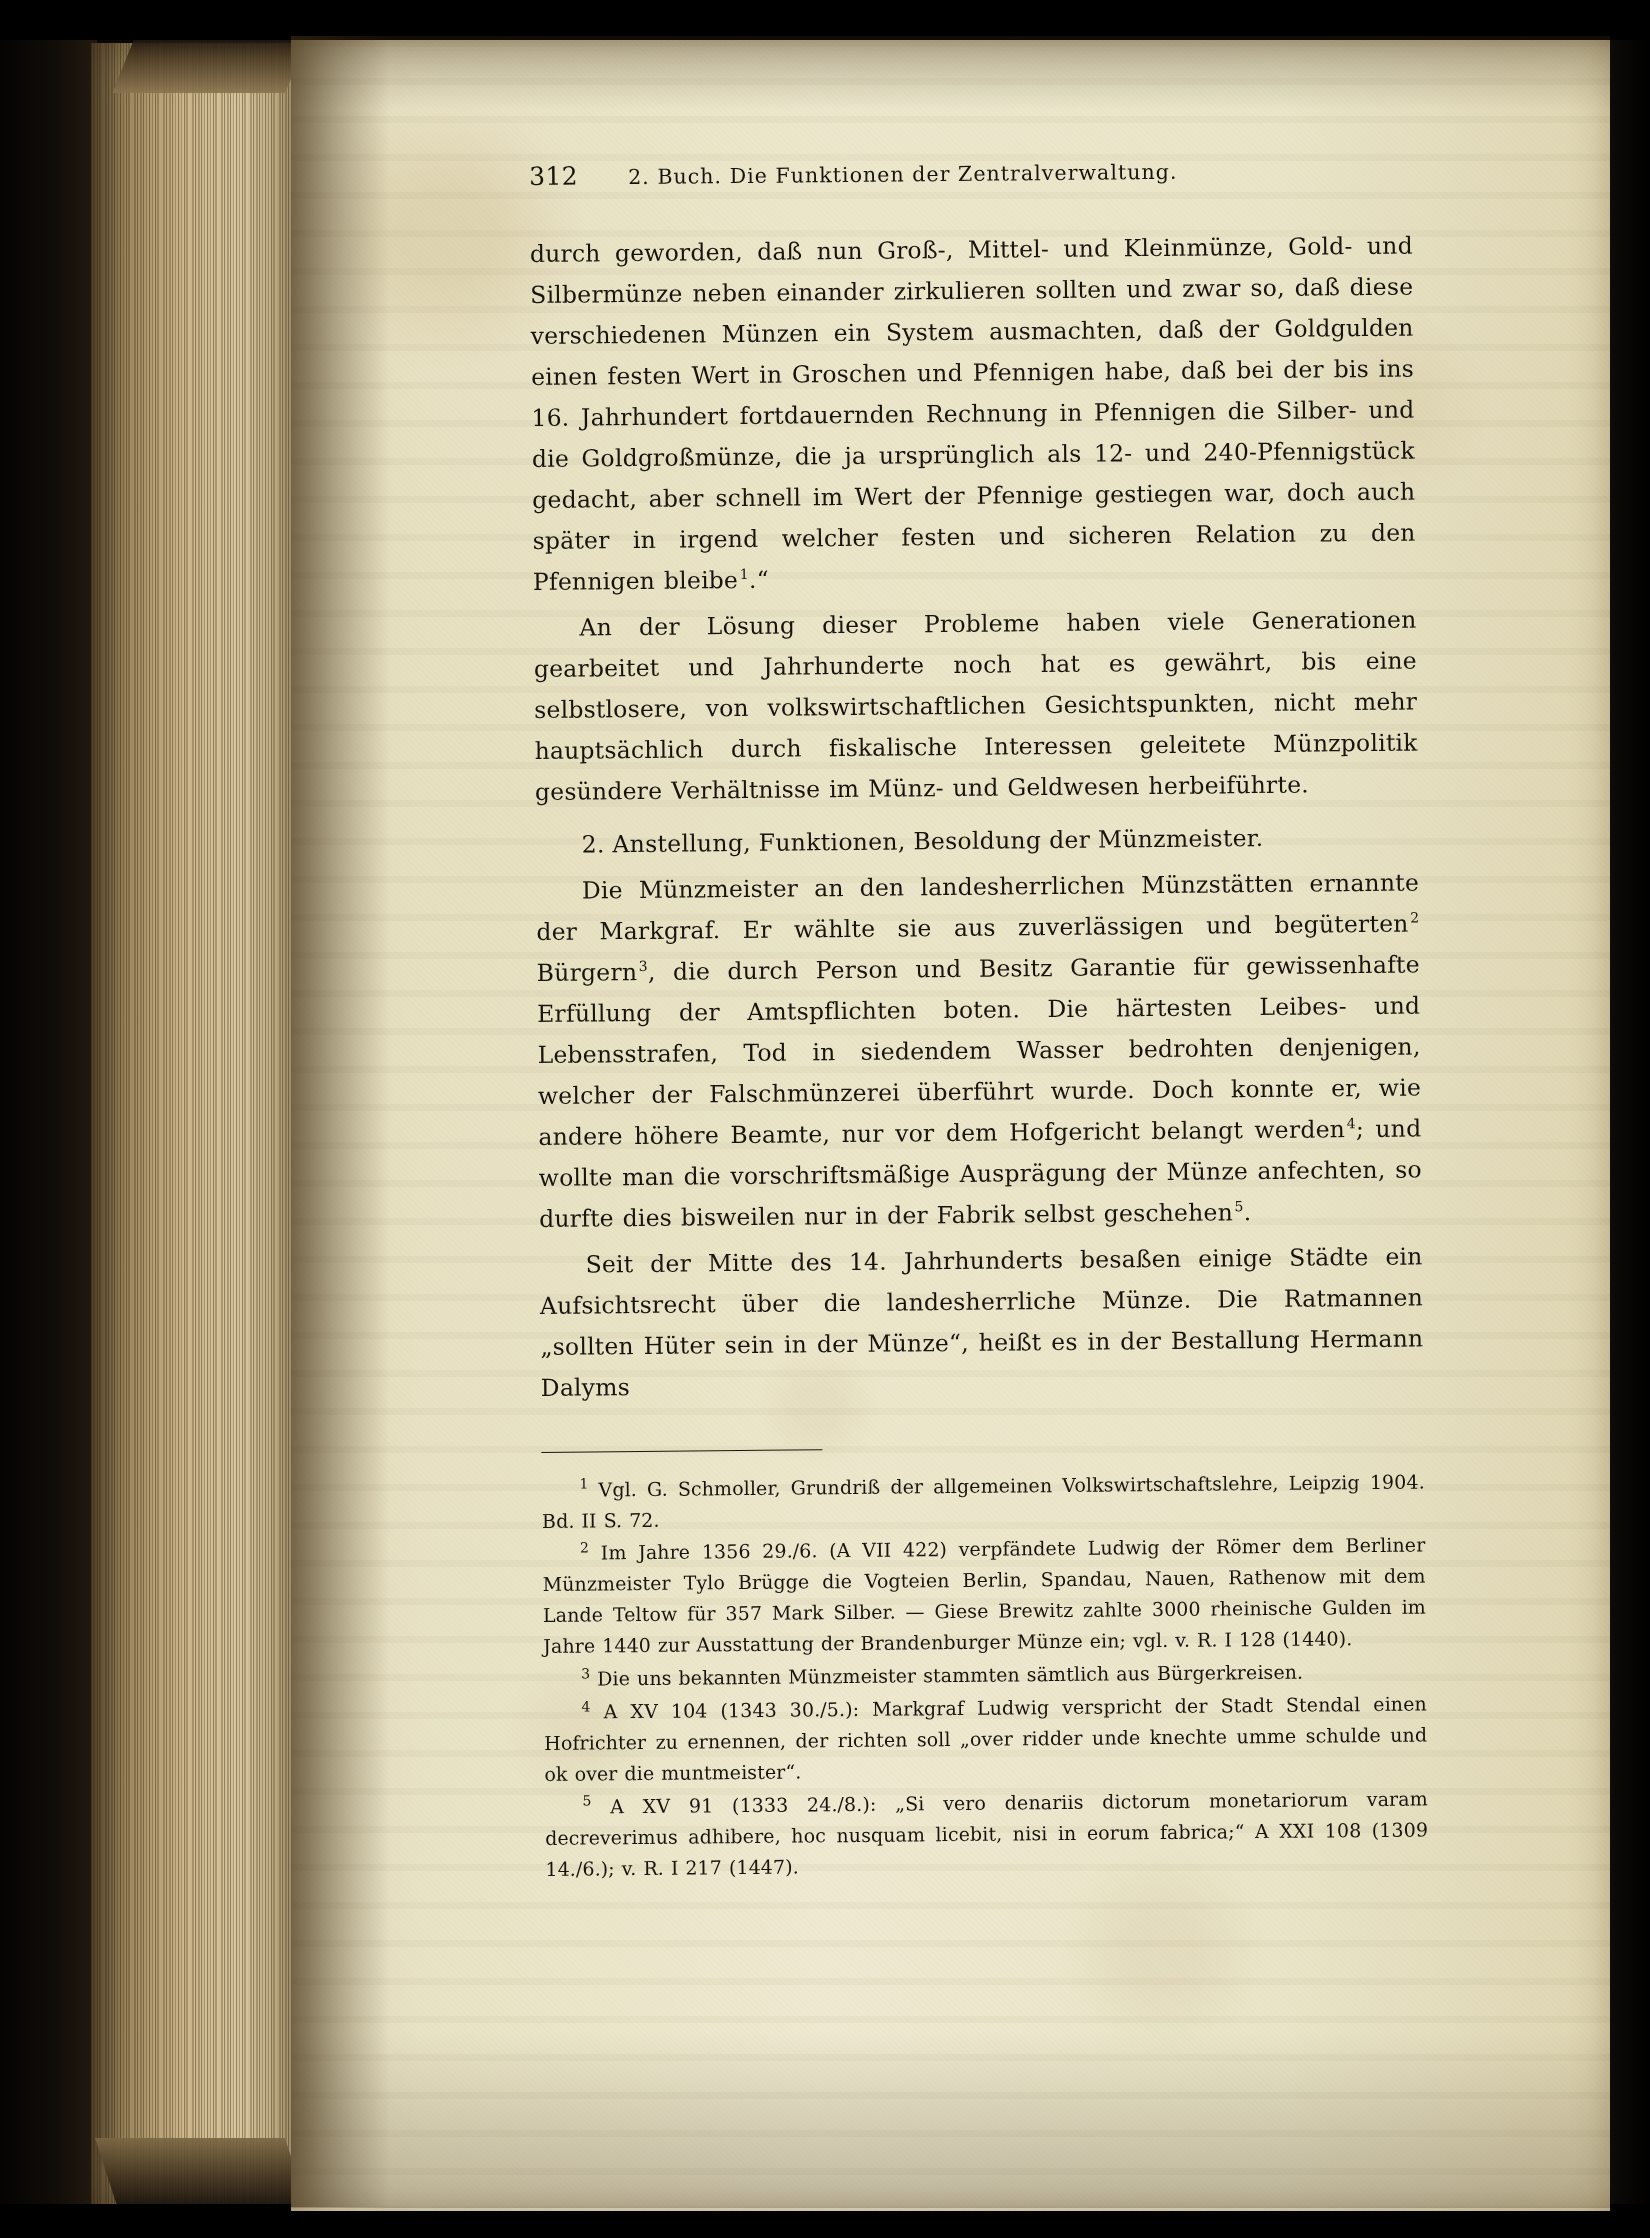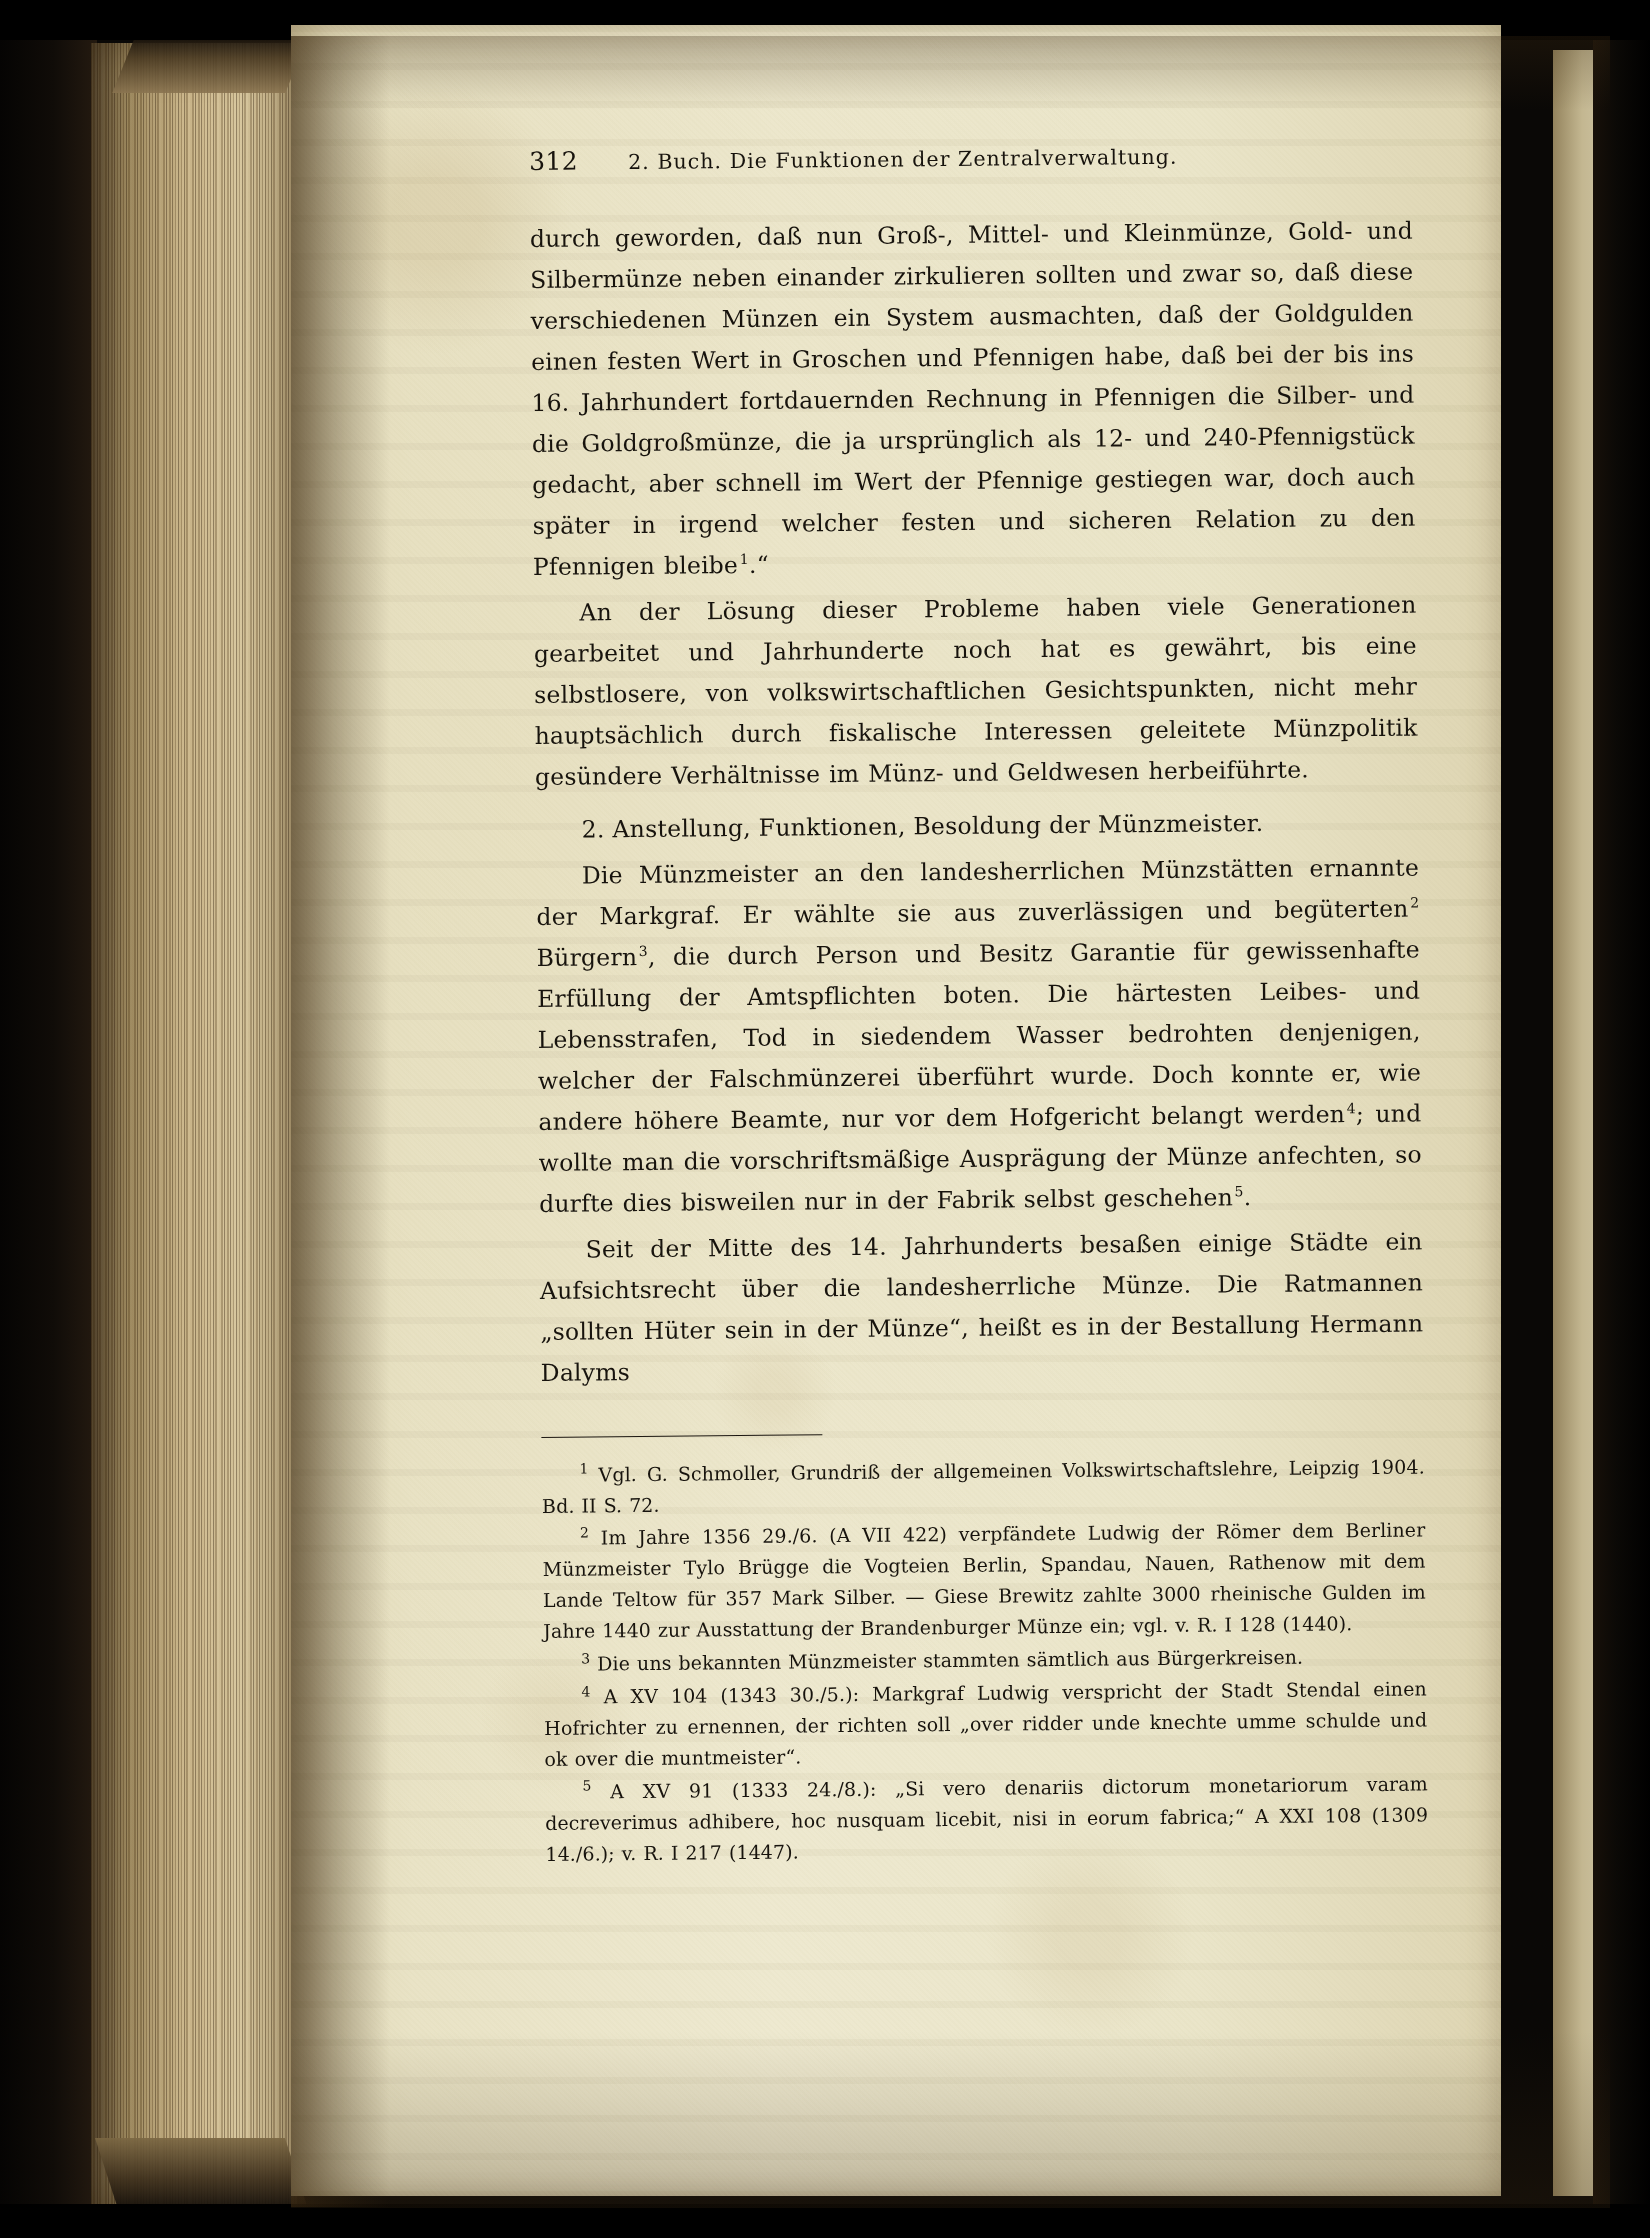--- a/index.html
+++ b/index.html
@@ -84,22 +84,22 @@
   .bottom-dark {
     position: absolute;
     left: 0; bottom: 0;
     width: 1651px; height: 35px;
     background: #000000;
   }
 
   
   #page {
     position: absolute;
-    left: 291px; top: 25px;
-    width: 1210px; height: 2171px;
+    left: 291px; top: 40px;
+    width: 1319px; height: 2171px;
     background:
       radial-gradient(ellipse at 18% 35%, rgba(228,220,186,0.55) 0%, rgba(228,220,186,0) 55%),
       linear-gradient(to right, #ded6b4 0%, #e9e3c6 10%, #eee9d0 40%, #eae5c9 75%, #ded5b2 100%);
     box-shadow: inset 23px 0 41px -8.3px rgba(120,98,60,0.45),
                 inset -16.5px 0 33px -10px rgba(120,98,60,0.28);
   }
   
   .showthrough {
     position: absolute;
     inset: 0;

